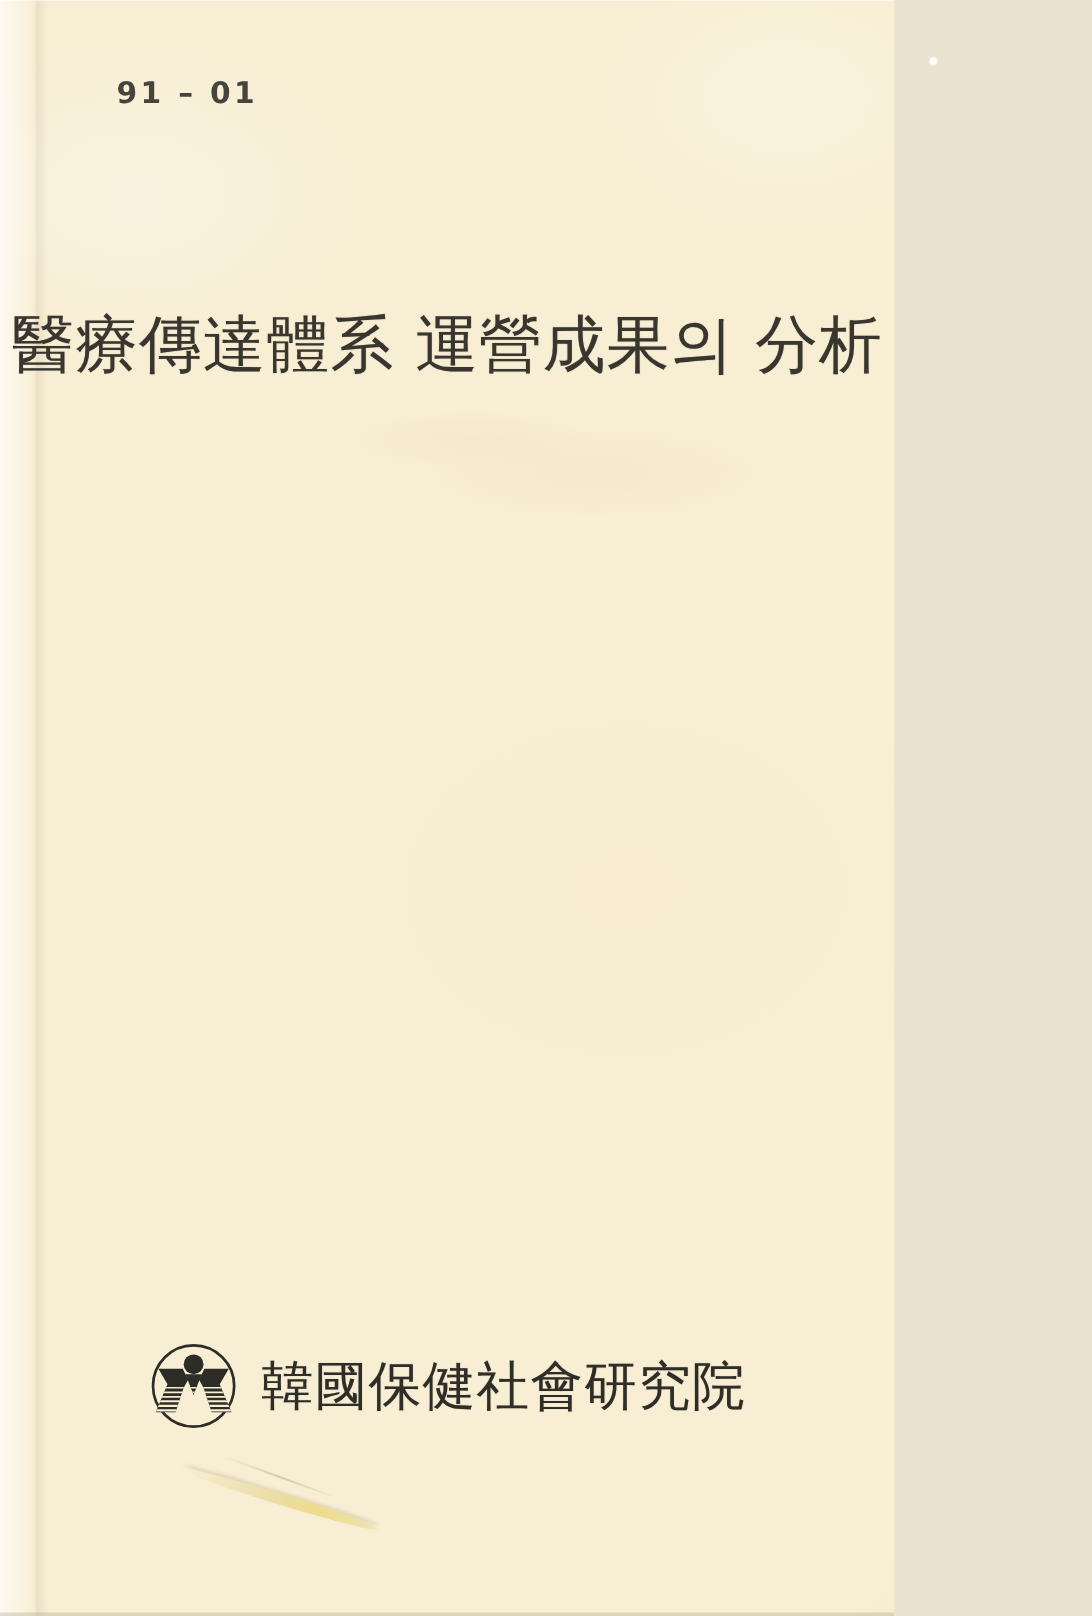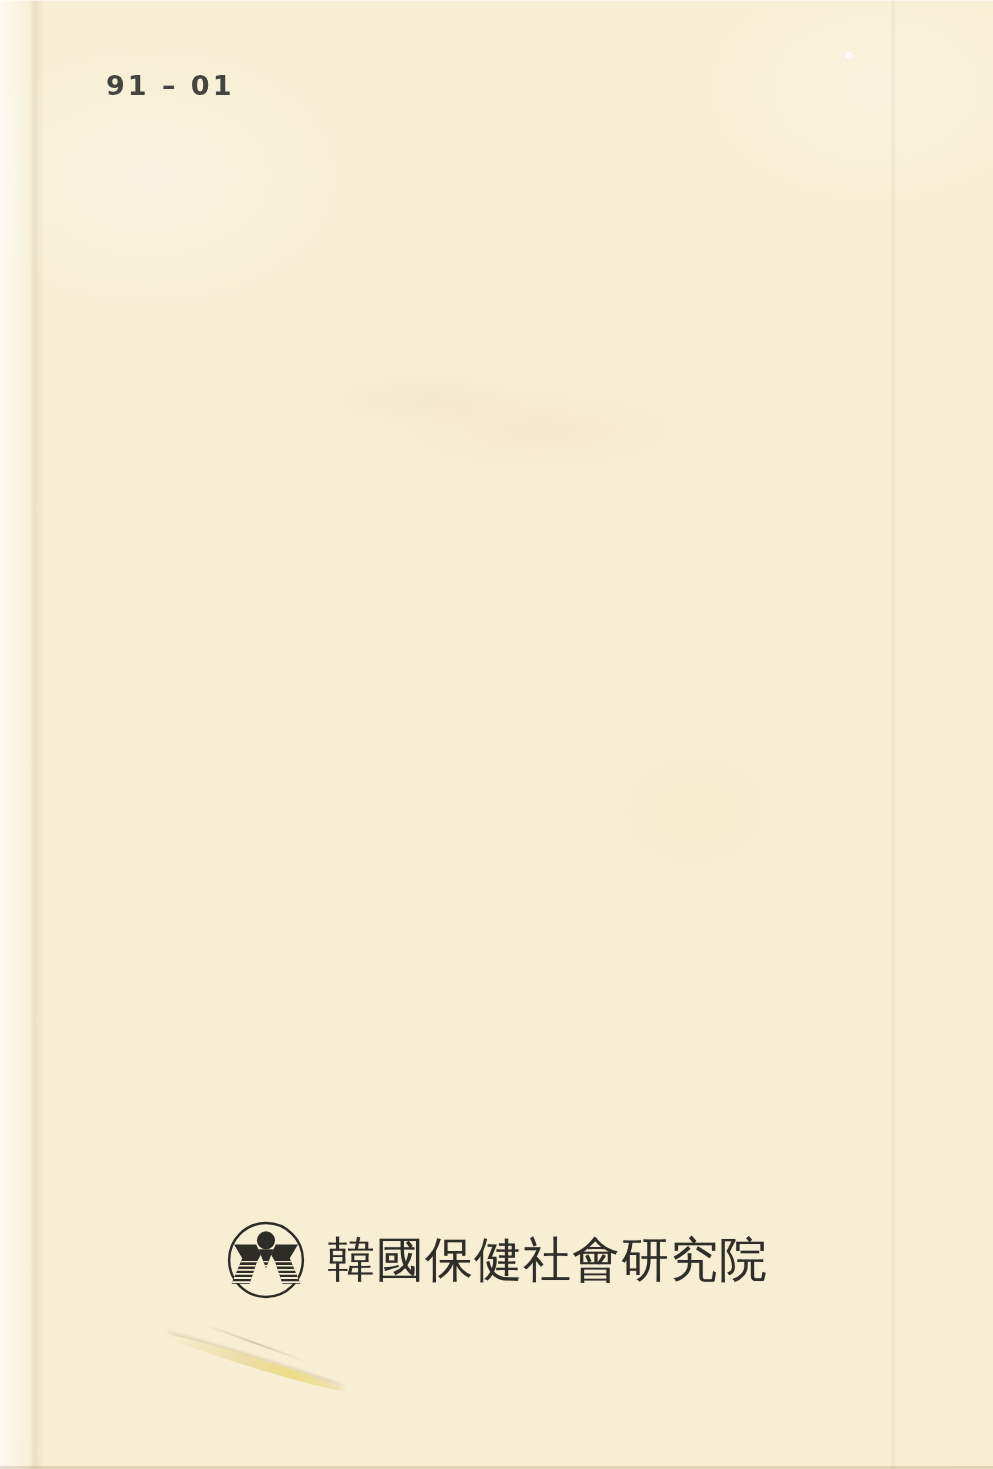--- a/index.html
+++ b/index.html
@@ -2,21 +2,21 @@
 <html><head>
 <meta charset="utf-8">
 <style>
   html,body{margin:0;padding:0;}
   body{
     width:993px;height:1469px;overflow:hidden;
     background:#e9e2cf;
     font-family:"DejaVu Serif","Liberation Serif",serif;
   }
   .cover{
-    position:relative;width:993px;height:1469px;
+    position:relative;width:813px;height:1469px;
     background-color:#f8eed4;
     background-image:
       
       linear-gradient(to right, rgba(255,255,255,.65) 0px, rgba(255,255,255,.35) 18px, rgba(255,255,255,0) 34px),
       
       linear-gradient(to right, rgba(0,0,0,0) 30px, rgba(125,105,70,.10) 34px, rgba(0,0,0,0) 44px),
       
       linear-gradient(to right, rgba(0,0,0,0) 890px, rgba(140,120,85,.07) 893px, rgba(0,0,0,0) 897px),
       
       radial-gradient(220px 60px at 540px 430px, rgba(225,170,150,.10), rgba(225,170,150,0) 70%),
@@ -83,20 +83,21 @@
     background:rgba(255,255,252,.9);box-shadow:0 0 2px rgba(255,255,255,.9);
   }
 </style>
 </head>
 <body>
 
 <div class="cover">
 
   <div class="report-number">91 – 01</div>
 
+  <div class="title">醫療傳達體系 運營成果의 分析</div>
 
 
   <div class="publisher-row">
     <svg class="logo" viewBox="0 0 100 100" aria-hidden="true">
       <defs>
         <clipPath id="glyphClip">
           <circle cx="50" cy="26" r="11"></circle>
           <path d="M11,31 L38,31 L44,43 L39,52 L30,79 L8,79 L21,48 Z"></path>
           <path d="M89,31 L62,31 L56,43 L61,52 L70,79 L92,79 L79,48 Z"></path>
           <path d="M41,37 L59,37 L50,60 Z"></path>

